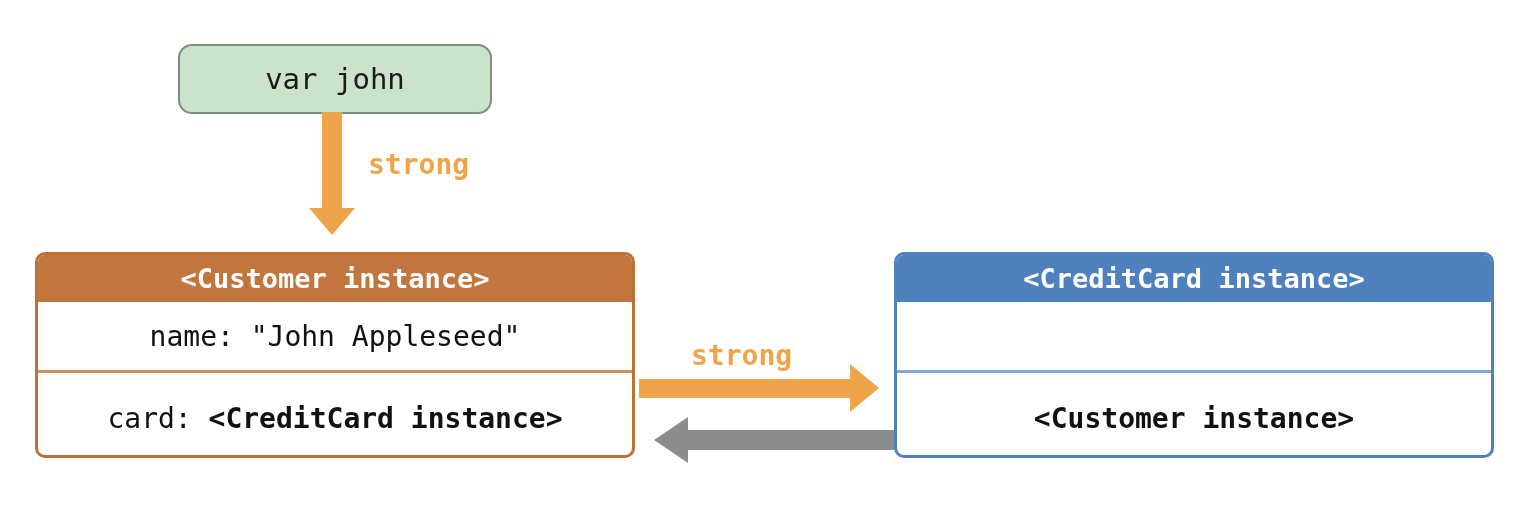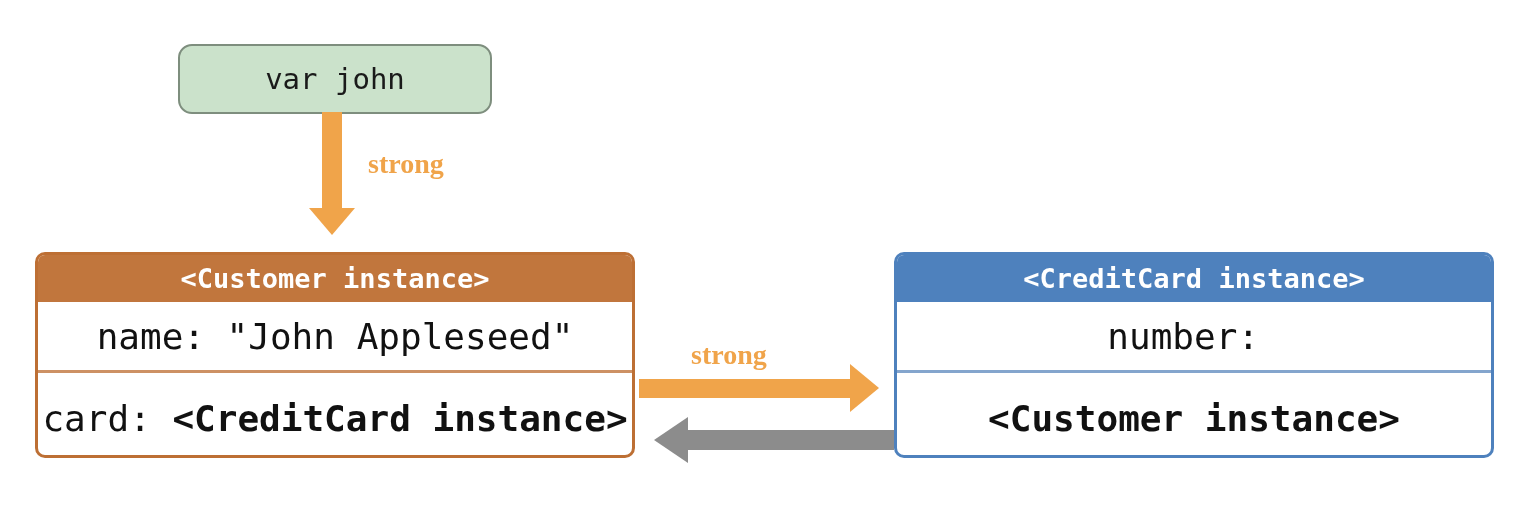--- a/index.html
+++ b/index.html
@@ -71,21 +71,20 @@
     border-right: 34px solid var(--gray-arrow, #8c8c8c);
   }
 
   
   .ref-label {
     position: absolute;
     font-size: 28px;
     font-weight: bold;
     letter-spacing: 0px;
     white-space: nowrap;
-    font-family: Liberation Serif, serif;
   }
   .ref-label.orange { color: var(--orange, #f0a44a); }
   .ref-label.gray { color: var(--gray-label, #7d7d7d); }
   .label-strong-down { left: 368px; top: 148px; }
   .label-strong-mid  { left: 691px; top: 339px; }
   .label-unowned     { left: 735px; top: 458px; }
 
   
   .instance-box {
     position: absolute;
@@ -117,21 +116,21 @@
     font-size: 27px;
     font-weight: bold;
     white-space: nowrap;
   }
   .customer-box .box-header { background: var(--orange-dark, #c1763d); }
   .creditcard-box .box-header { background: var(--blue, #4e81bd); }
   .box-row {
     display: flex;
     align-items: center;
     justify-content: center;
-    font-size: 36px;
+    font-size: 28px;
     color: #111111;
     white-space: nowrap;
   }
   .box-row .row-label { margin-right: 0.6em; }
   .row-1 { flex: 0 0 68px; }
   .row-2 { flex: 1 1 auto; margin-top: 8px; }
   .row-divider {
     flex: 0 0 3px;
     height: 3px;
   }
@@ -168,21 +167,20 @@
   <div class="shaft arrow-right-shaft"></div>
   <div class="arrow-right-head"></div>
   <div class="ref-label orange label-strong-mid">strong</div>
 
   <div class="shaft arrow-left-shaft"></div>
   <div class="arrow-left-head"></div>
 
   <div class="instance-box creditcard-box">
     <div class="box-header">&lt;CreditCard instance&gt;</div>
     <div class="box-row row-1">
-      <span class="row-label">number:</span>
     </div>
     <div class="row-divider"></div>
     <div class="box-row row-2">
       <span class="bold-value">&lt;Customer instance&gt;</span>
     </div>
   </div>
 
 </div>
 
 </body></html>

